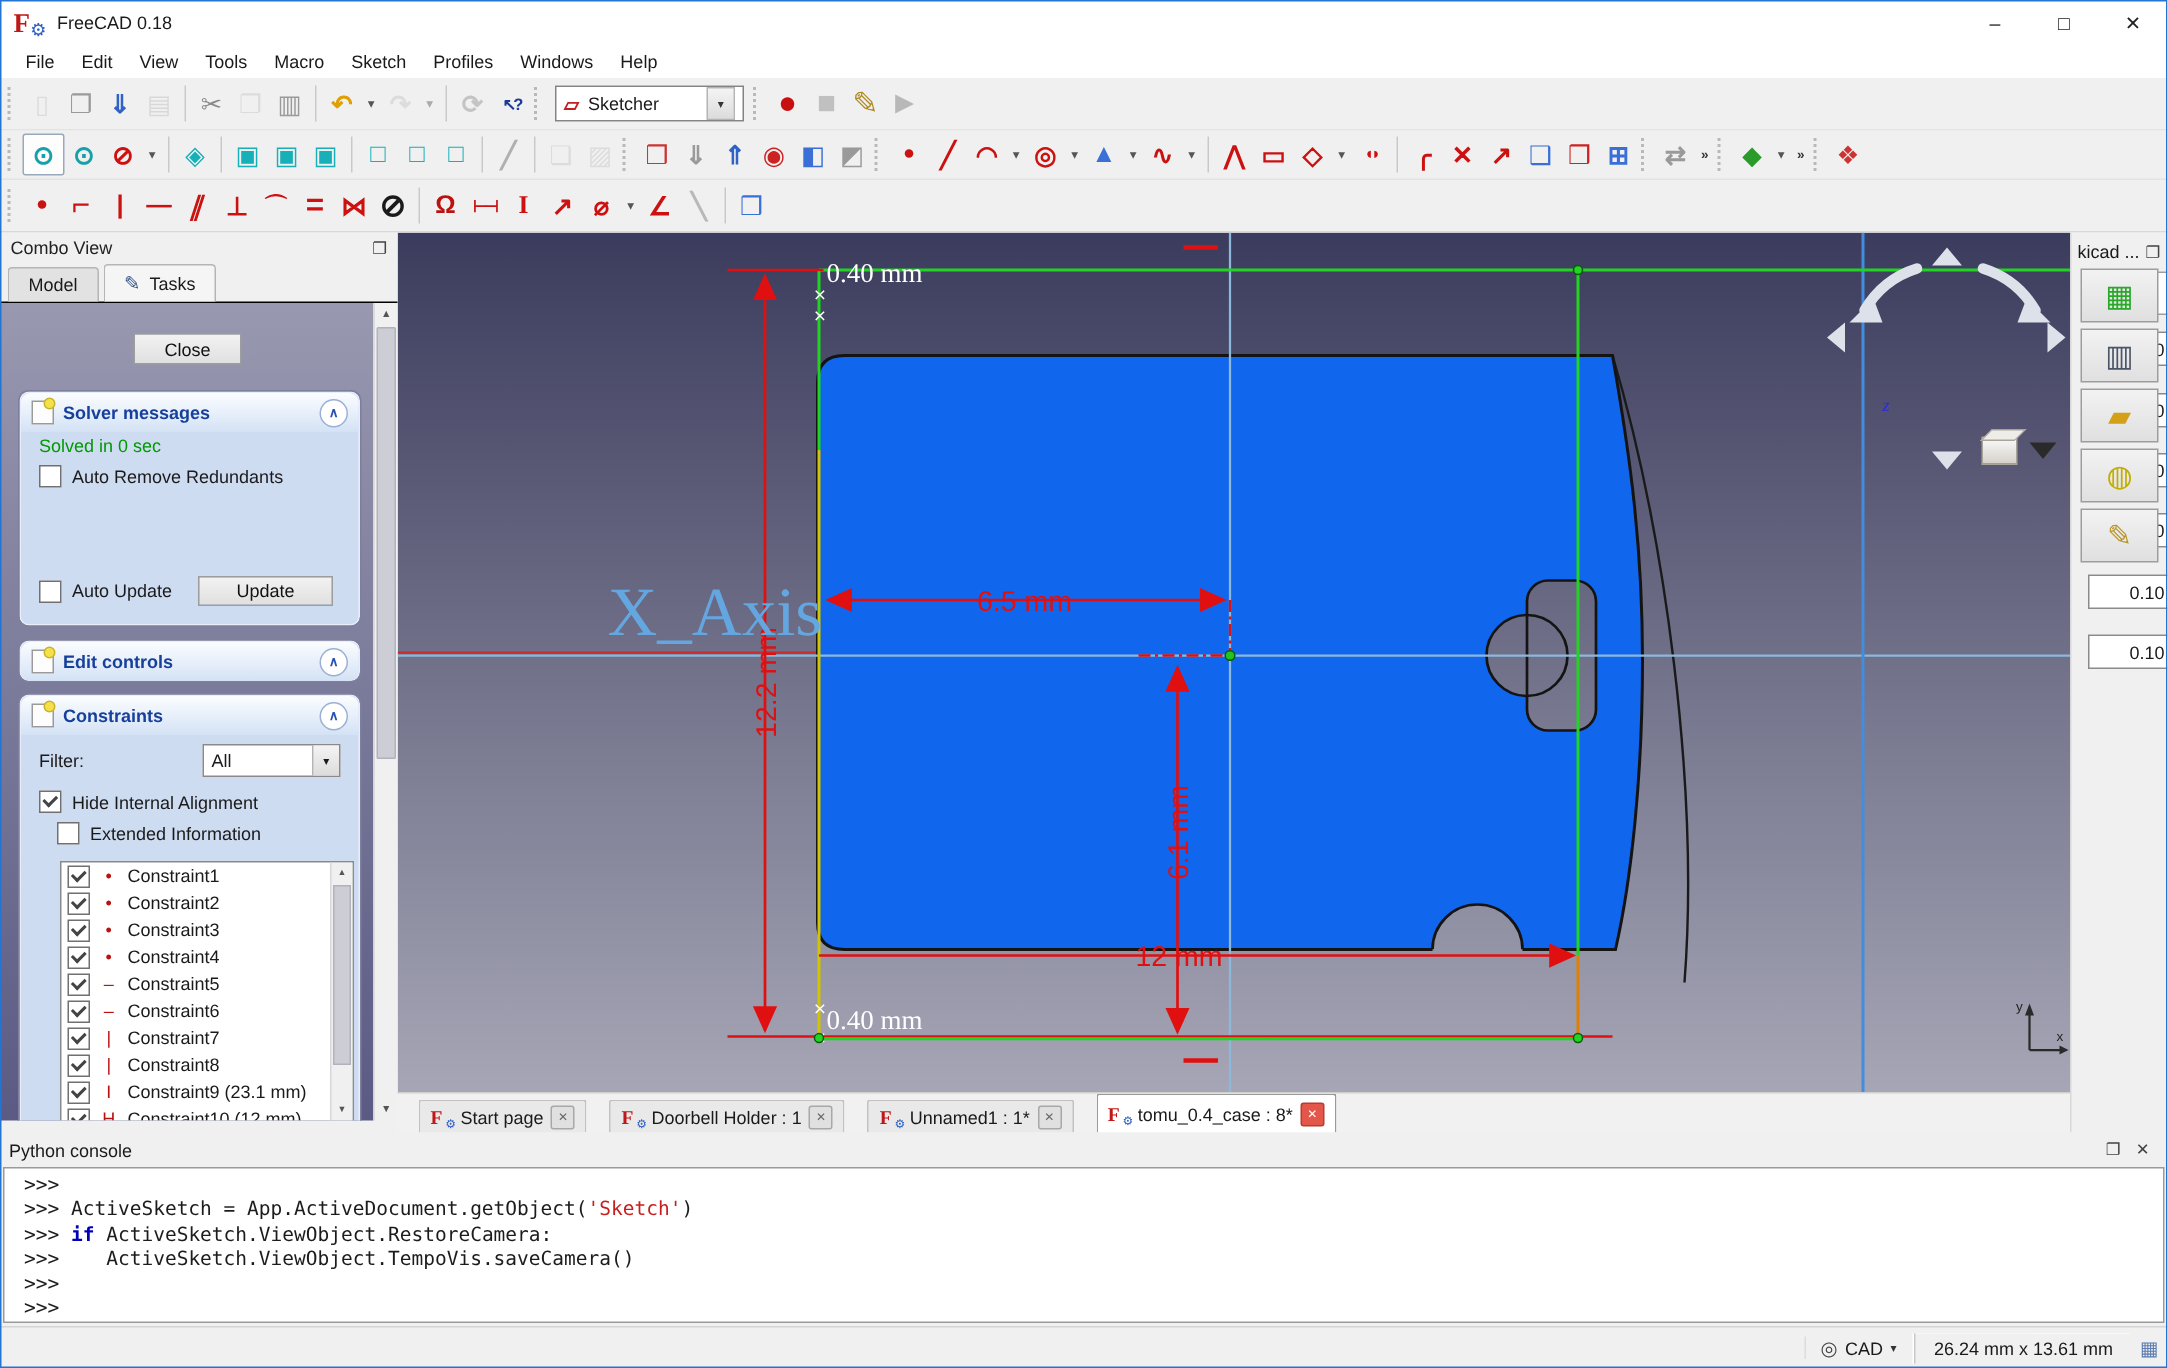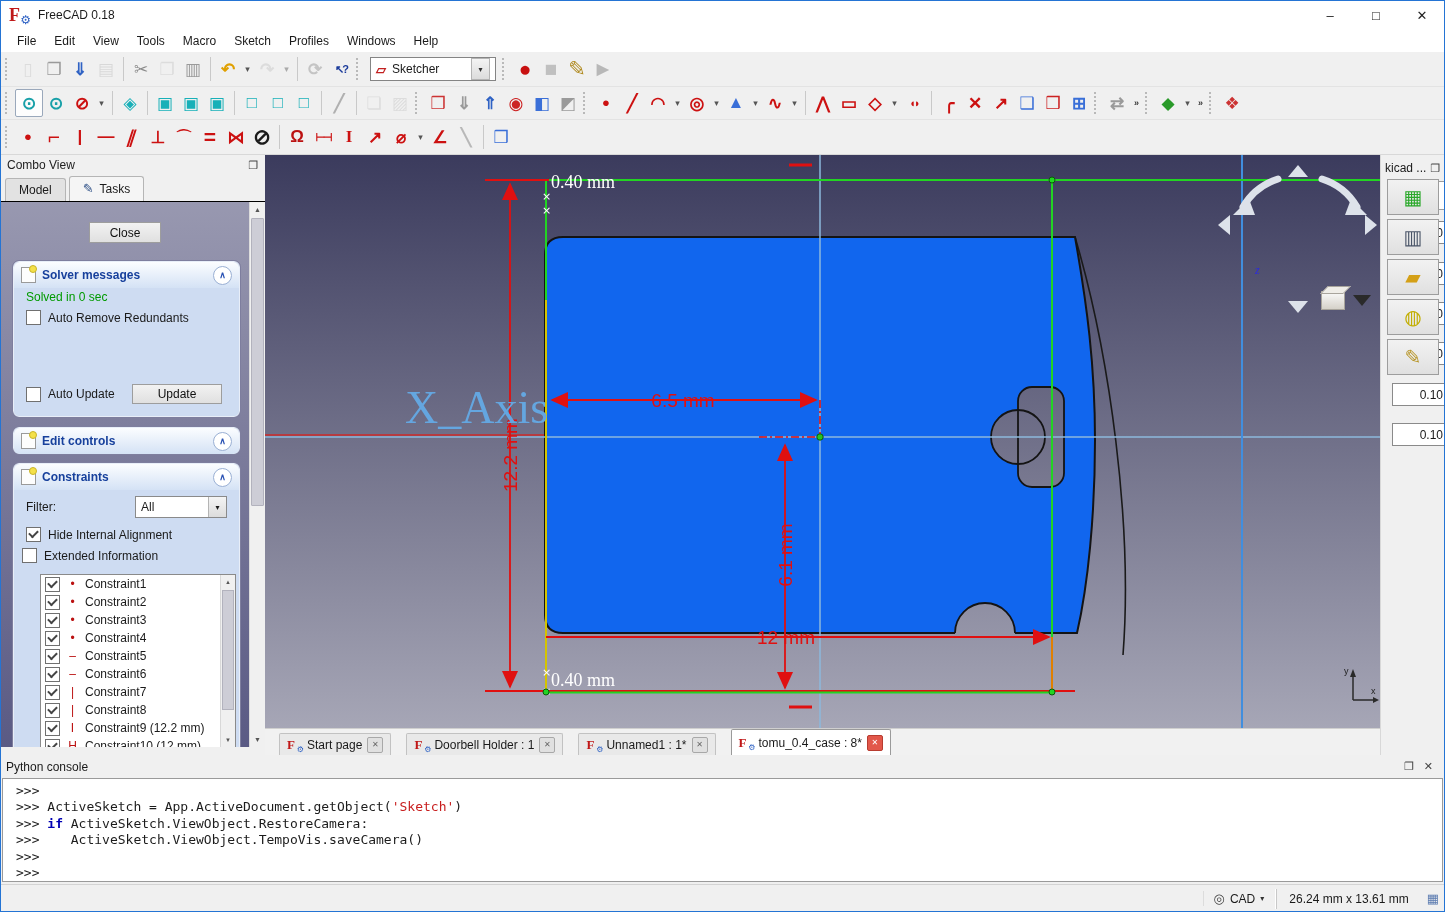--- a/index.html
+++ b/index.html
@@ -316,21 +316,21 @@
         <span>Filter:</span>
         <span class="dropdown">
           <span>All</span>
           <span class="dar">▾</span>
         </span>
       </div>
       <div class="checkrow" style="padding:3px 12px">
         <span class="cb checked"></span>
         <span>Hide Internal Alignment</span>
       </div>
-      <div class="checkrow" style="padding:3px 8px">
+      <div class="checkrow" style="padding:3px 24px">
         <span class="cb"></span>
         <span>Extended Information</span>
       </div>
       <div class="clist" style="top:110px;height:174px">
         <div>
             <div class="crow">
     <span class="cb checked"></span>
     <span class="cicon" style="color: rgb(187, 17, 17);">•</span>
     <span>Constraint1</span>
   </div>
@@ -365,21 +365,21 @@
     <span>Constraint7</span>
   </div>
             <div class="crow">
     <span class="cb checked"></span>
     <span class="cicon bold" style="color: rgb(187, 17, 17);">|</span>
     <span>Constraint8</span>
   </div>
             <div class="crow">
     <span class="cb checked"></span>
     <span class="cicon bold serif" style="color: rgb(187, 17, 17);">I</span>
-    <span>Constraint9 (12.2 mm)</span>
+    <span>Constraint9 (23.1 mm)</span>
   </div>
             <div class="crow">
     <span class="cb checked"></span>
     <span class="cicon bold serif" style="color: rgb(187, 17, 17);">H</span>
     <span>Constraint10 (12 mm)</span>
   </div>
           </div>
         <div class="lscroll">
           <div class="sarrow">▲</div>
           <div class="sthumb"></div>

